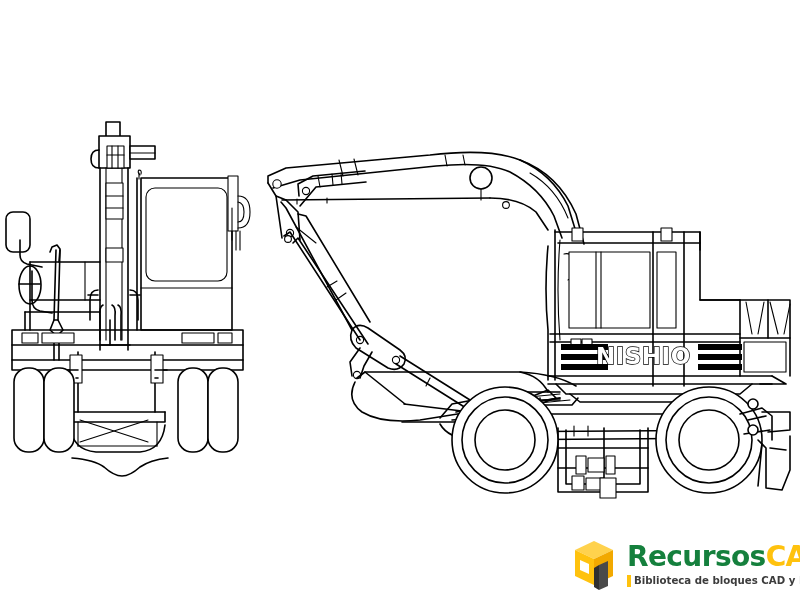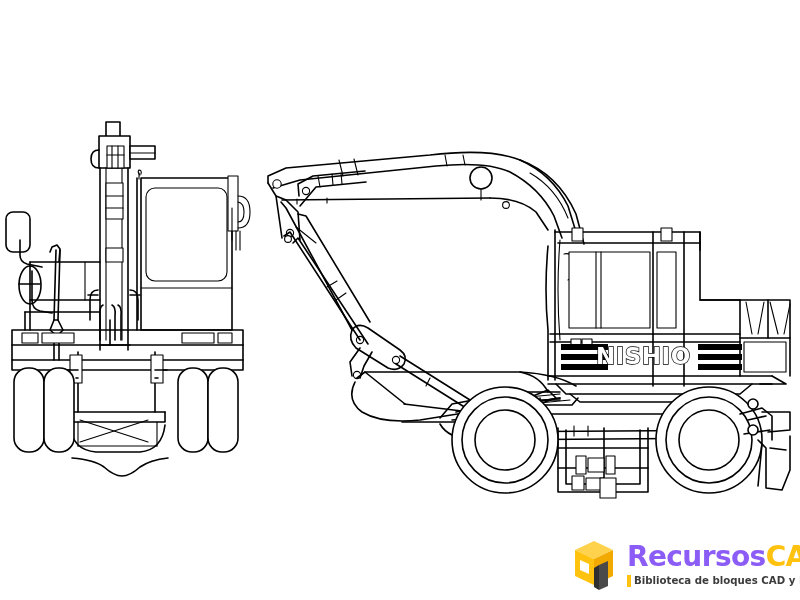--- a/index.html
+++ b/index.html
@@ -87,21 +87,21 @@
     padding-top: 2px;
   }
   #logo-wordmark {
     font-family: "DejaVu Sans", sans-serif;
     font-weight: bold;
     font-size: 28px;
     line-height: 1;
     letter-spacing: -0.6px;
     white-space: nowrap;
   }
-  #logo-word-recursos { color: #8b5cf6; }
+  #logo-word-recursos { color: #15803d; }
   #logo-word-cad { color: #ffc20e; }
   #logo-tagline-row {
     display: flex;
     align-items: stretch;
     margin-top: 4px;
   }
   #tagline-accent {
     width: 4px;
     background: #ffc20e;
     flex: 0 0 4px;

